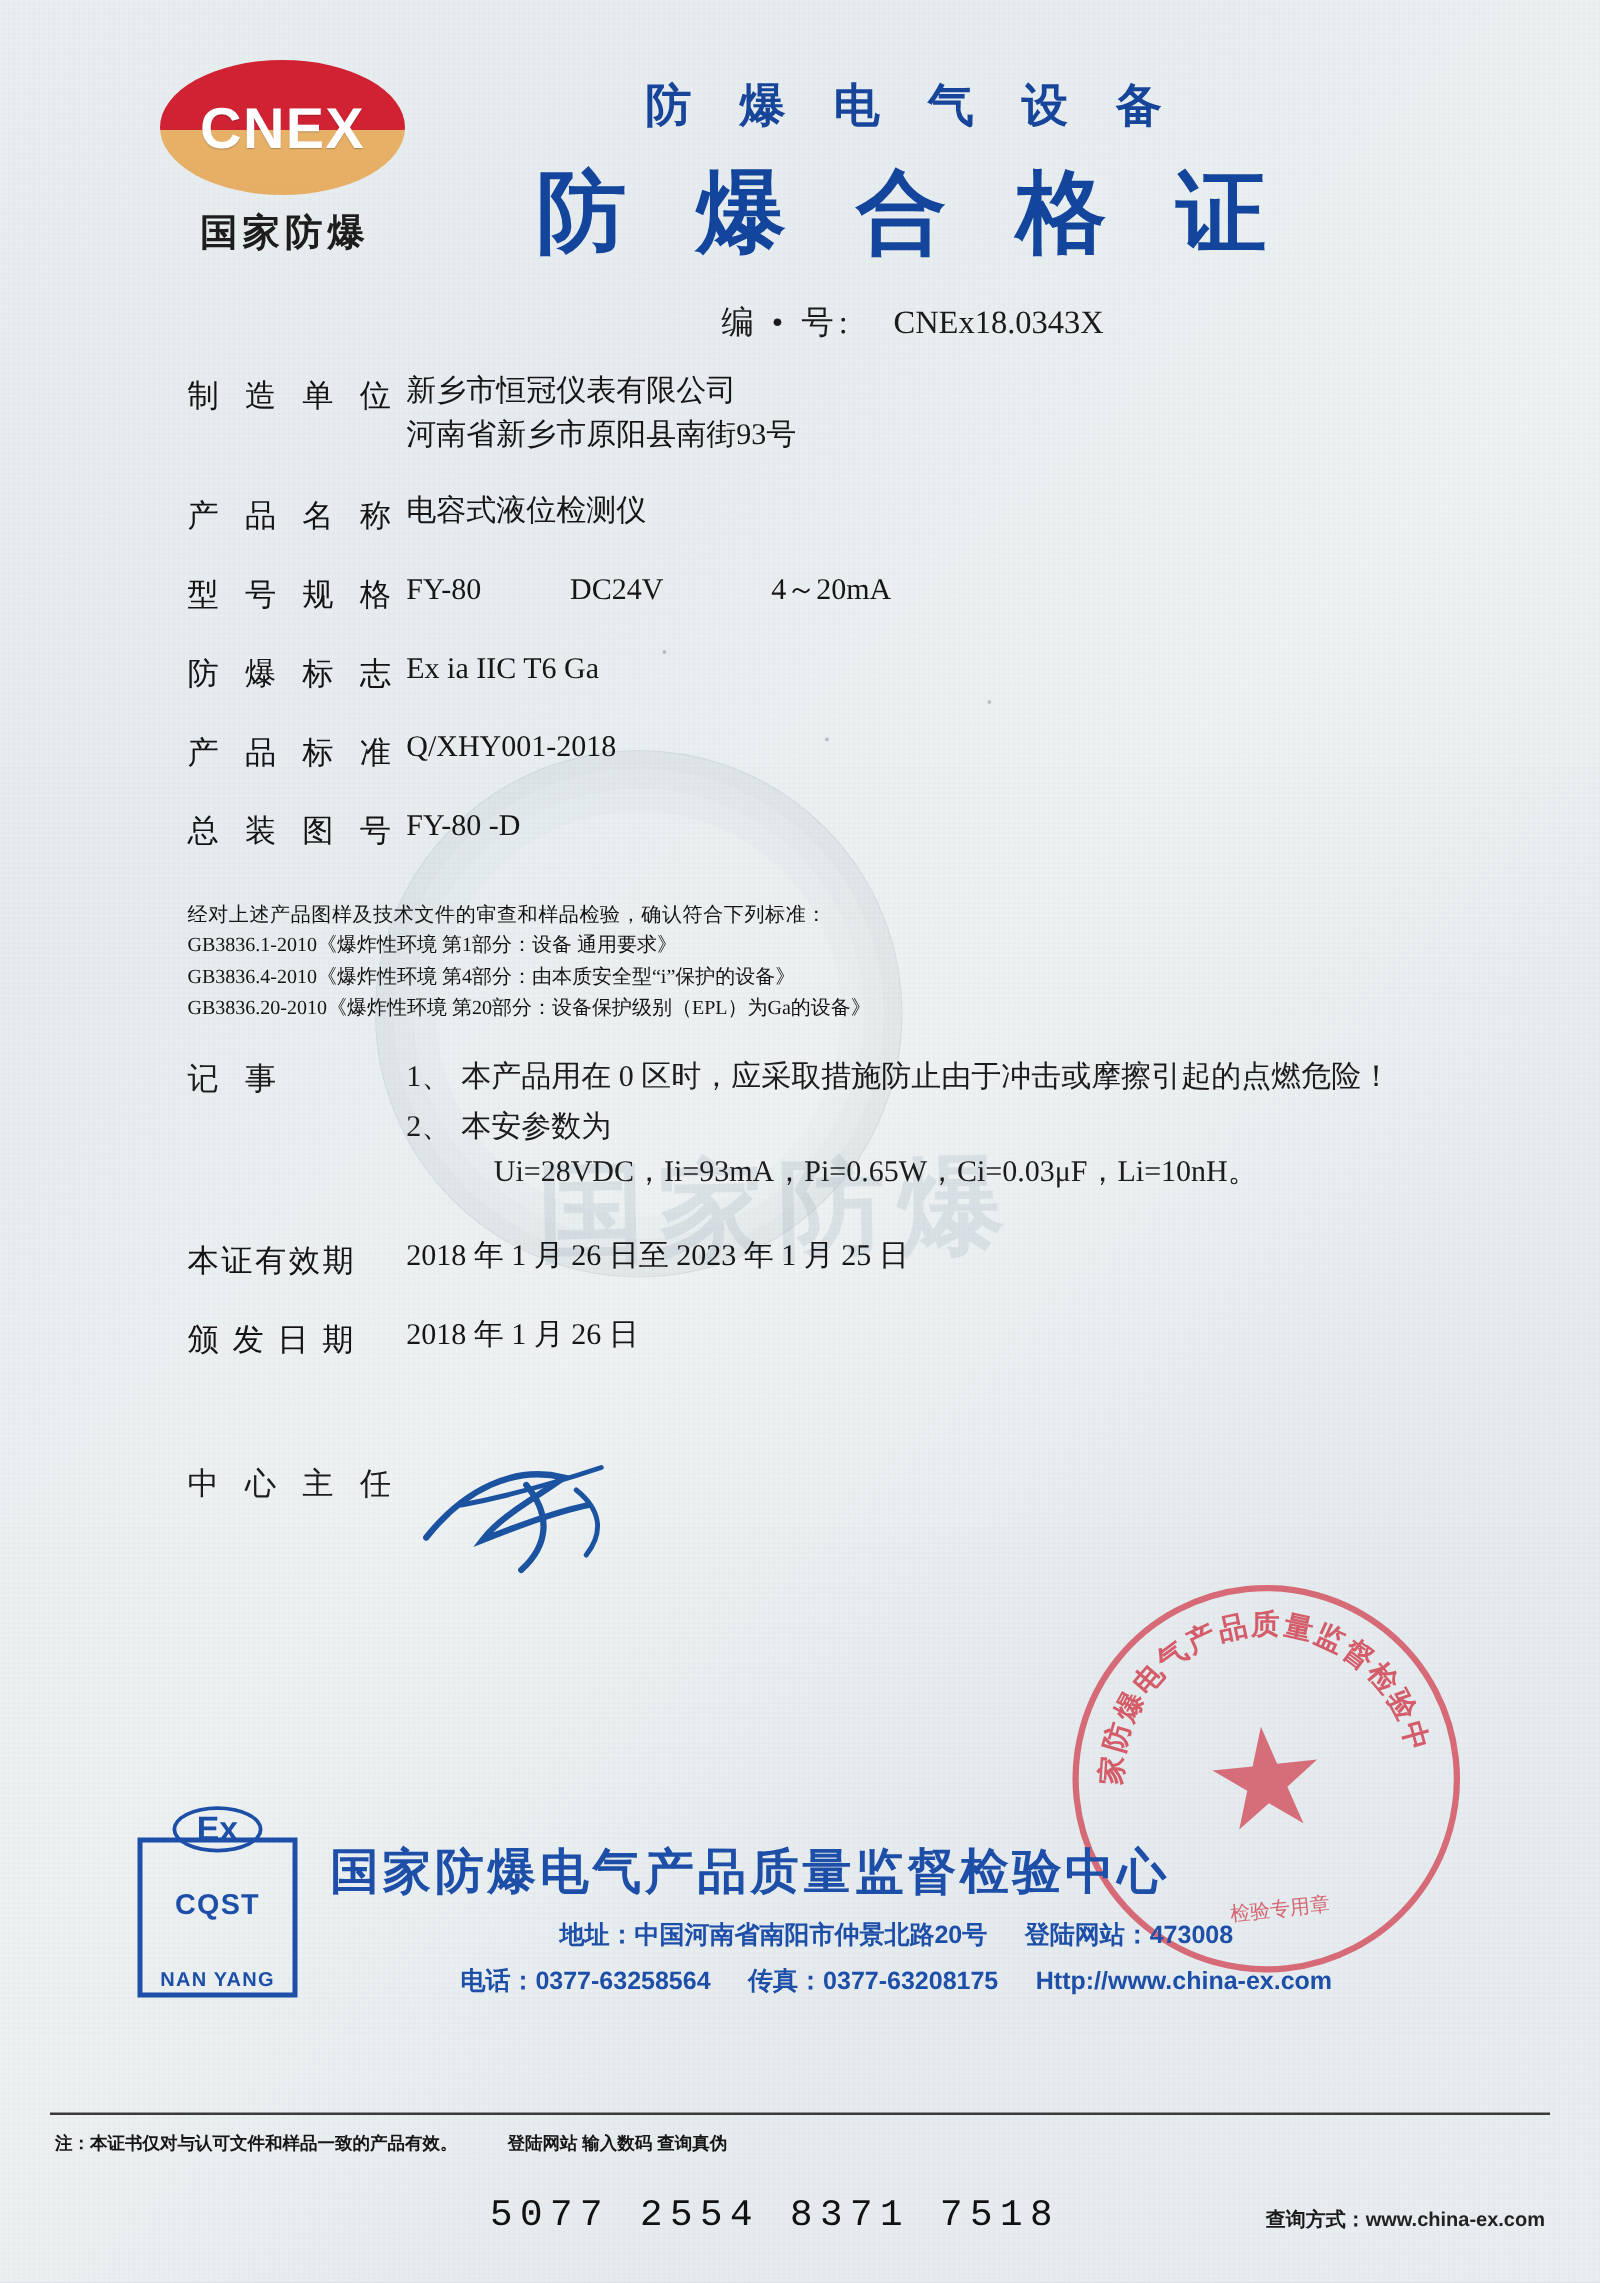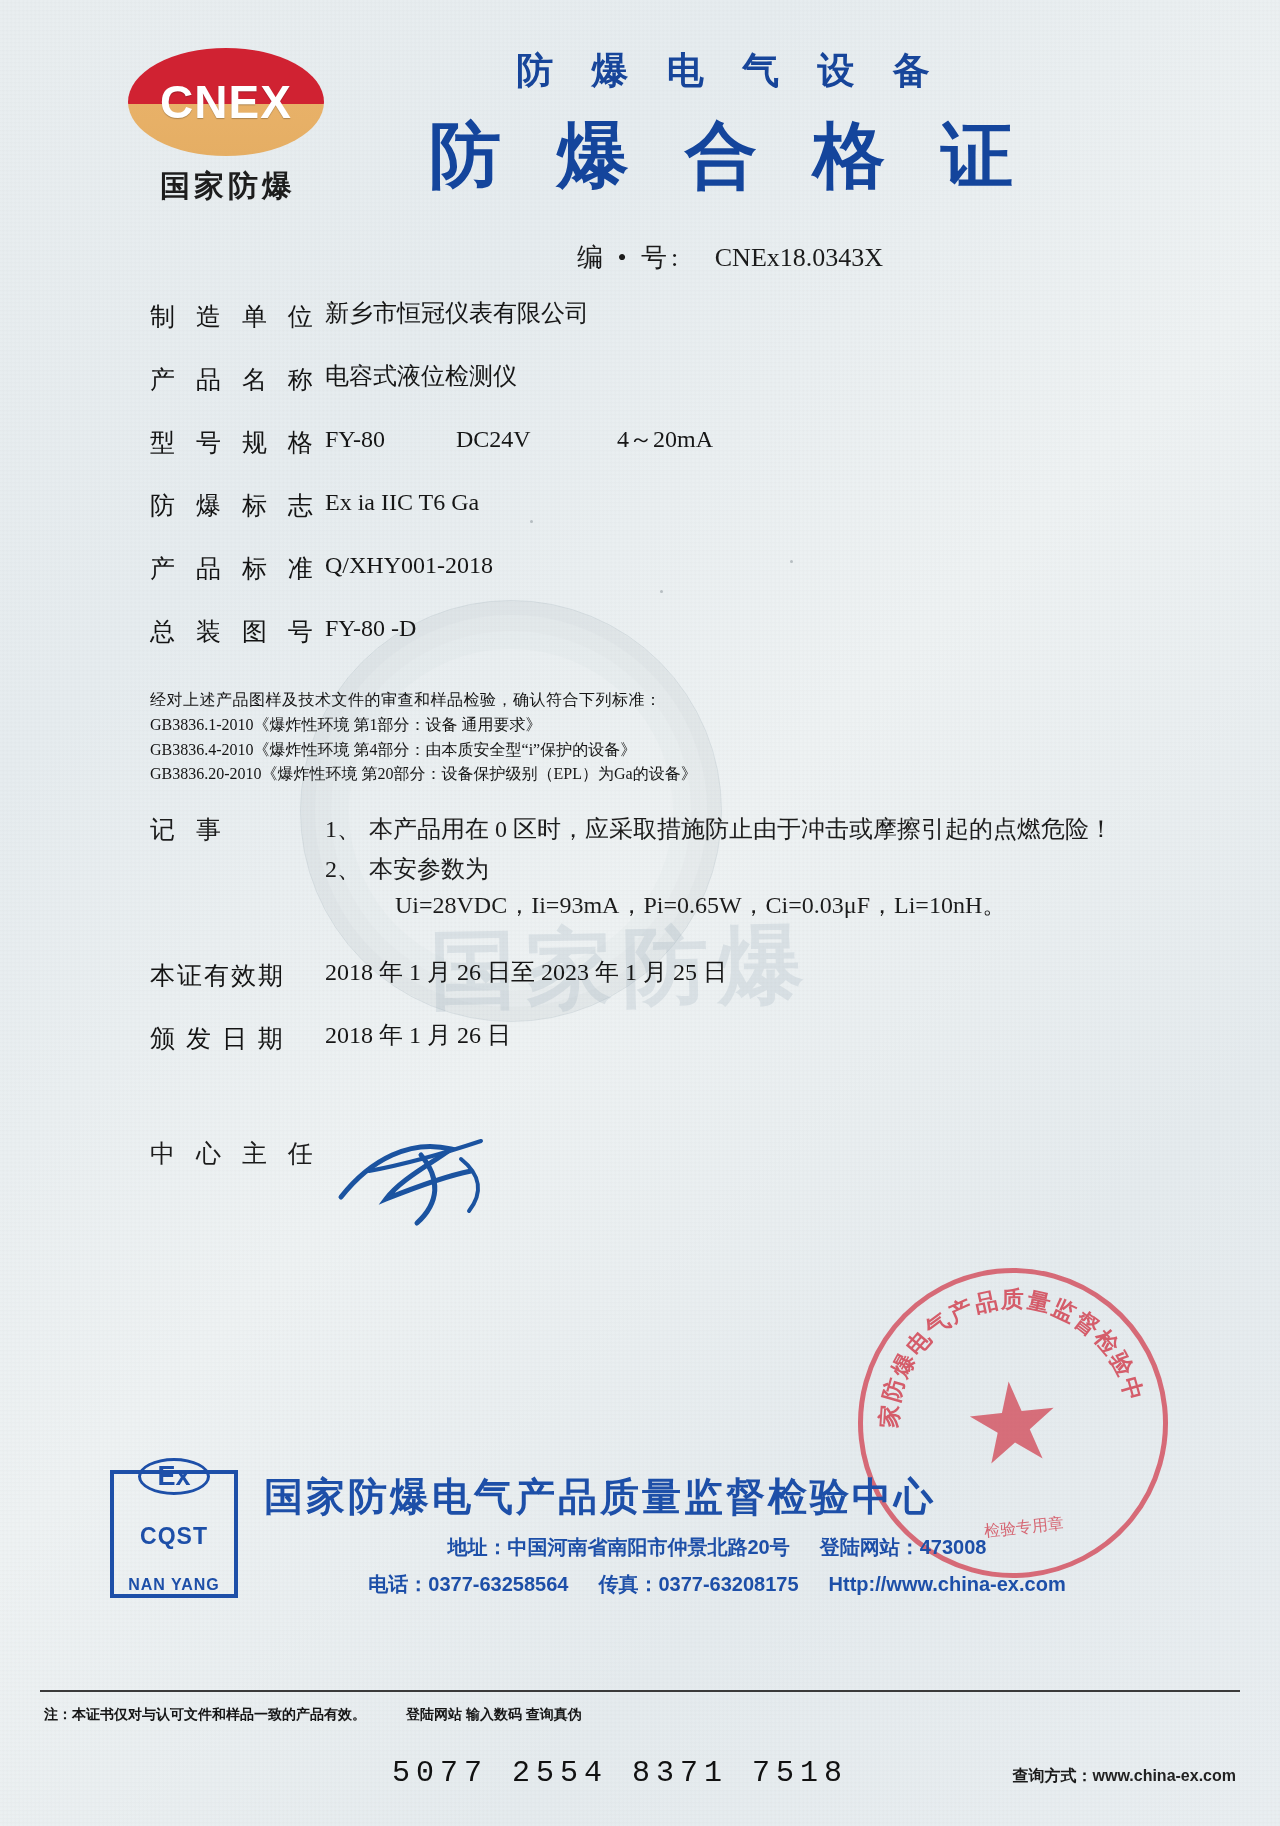--- a/index.html
+++ b/index.html
@@ -84,21 +84,21 @@
     margin-top: 10px;
     font-size: 30px;
     font-weight: 700;
     letter-spacing: 4px;
     color: #1d1d1d;
     font-family: "Liberation Sans", sans-serif;
   }
   .title-block {
     position: absolute;
     left: 330px;
-    top: 46px;
+    top: 60px;
     width: 800px;
     text-align: center;
     color: #14469b;
   }
   .title-small {
     font-size: 37px;
     letter-spacing: 14px;
     font-weight: 700;
     font-family: "Liberation Sans", sans-serif;
     color: #17459a;
@@ -275,21 +275,21 @@
   }
   .ex-logo .ex-circle {
     width: 66px; height: 44px;
     border: 3px solid #1d4fa8;
     border-radius: 50%;
     display: flex; align-items: center; justify-content: center;
     font-size: 27px; font-weight: 700;
     margin-bottom: 4px;
   }
   .ex-logo .cqst { font-size: 23px; font-weight: 700; letter-spacing: 1px; }
-  .ex-logo .ny { font-size: 16px; font-weight: 700; letter-spacing: 1px; margin-top: 2px;}
+  .ex-logo .ny { font-size: 16px; font-weight: 700; letter-spacing: 1px; margin-top: 15px;}
   .footer-text { margin-left: 26px; flex: 1; }
   .org-name {
     font-size: 39px;
     font-weight: 700;
     color: #1d4fa8;
     letter-spacing: 3px;
     font-family: "Liberation Sans", sans-serif;
     white-space: nowrap;
   }
   .org-line {
@@ -369,20 +369,21 @@
       <span class="val">CNEx18.0343X</span>
     </div>
   </div>
 
   <div class="body">
 
     <div class="row">
       <div class="label">制 造 单 位</div>
       <div class="value">
         <span>新乡市恒冠仪表有限公司</span>
+        <span class="line2">河南省新乡市原阳县南街93号</span>
       </div>
     </div>
 
     <div class="rowgap"></div>
 
     <div class="row">
       <div class="label">产 品 名 称</div>
       <div class="value">电容式液位检测仪</div>
     </div>
 

